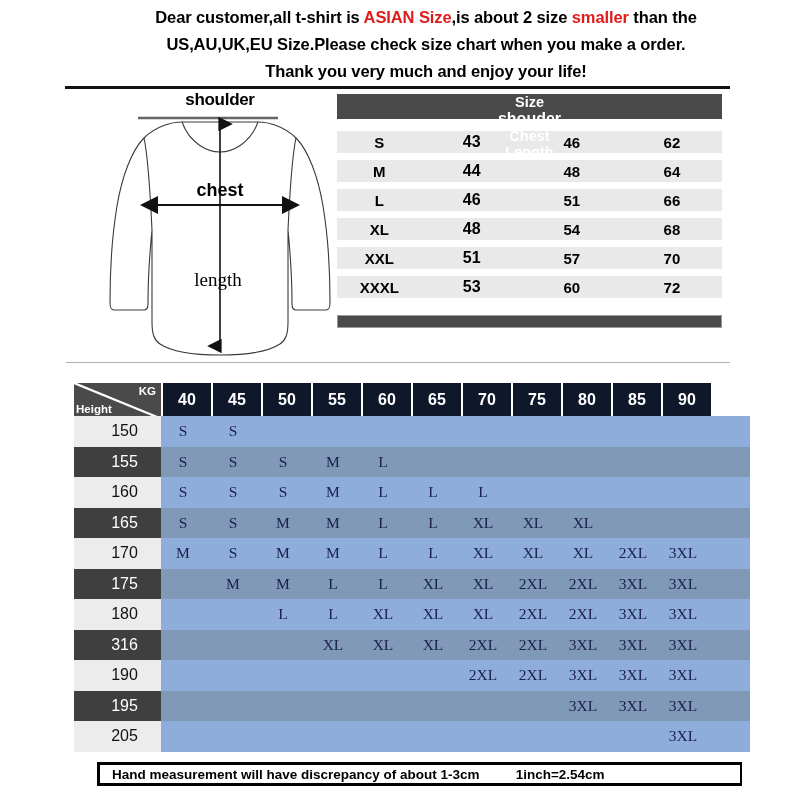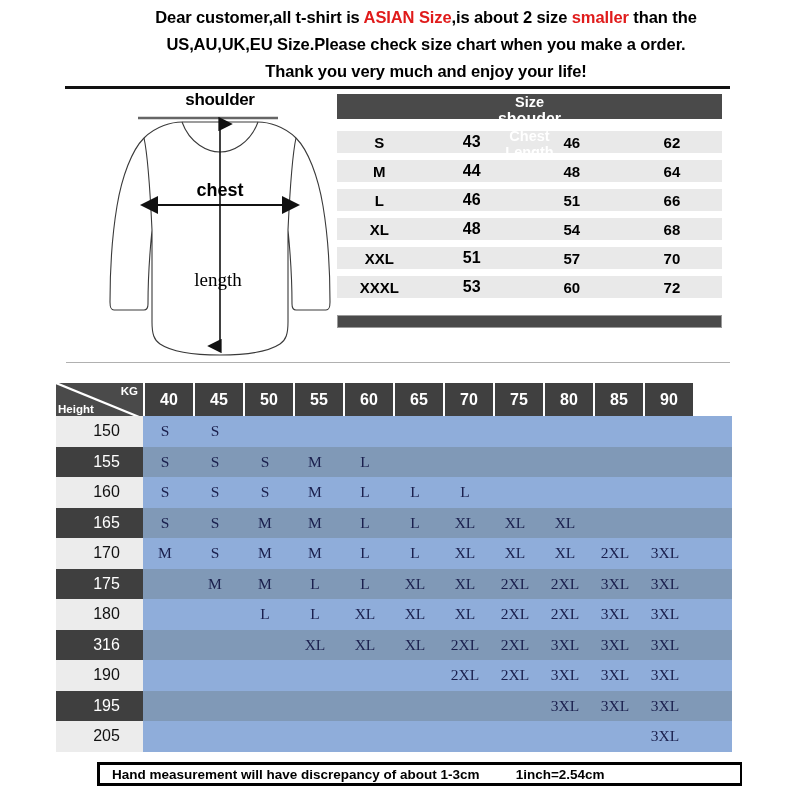--- a/index.html
+++ b/index.html
@@ -118,21 +118,21 @@
     left: 66px;
     top: 362px;
     width: 664px;
     height: 1px;
     background: #b0b0b0;
   }
 
   
   #hw-grid {
     position: absolute;
-    left: 56px;
+    left: 74px;
     top: 383px;
     width: 676px;
     border-radius: 10px;
   }
   #hw-header {
     display: flex;
     height: 33px;
   }
   #corner-cell {
     width: 87px;
@@ -161,21 +161,21 @@
     position: absolute;
     left: 2px;
     bottom: 1px;
     color: #fff;
     font-size: 11.5px;
     font-weight: bold;
   }
   .kg-cell {
     flex: 0 0 50px;
     height: 33px;
-    background: #404040;
+    background: #0f172a;
     color: #fff;
     font-size: 16px;
     font-weight: bold;
     display: flex;
     align-items: center;
     justify-content: center;
     border-left: 2px solid #fff;
     box-sizing: border-box;
   }
 

